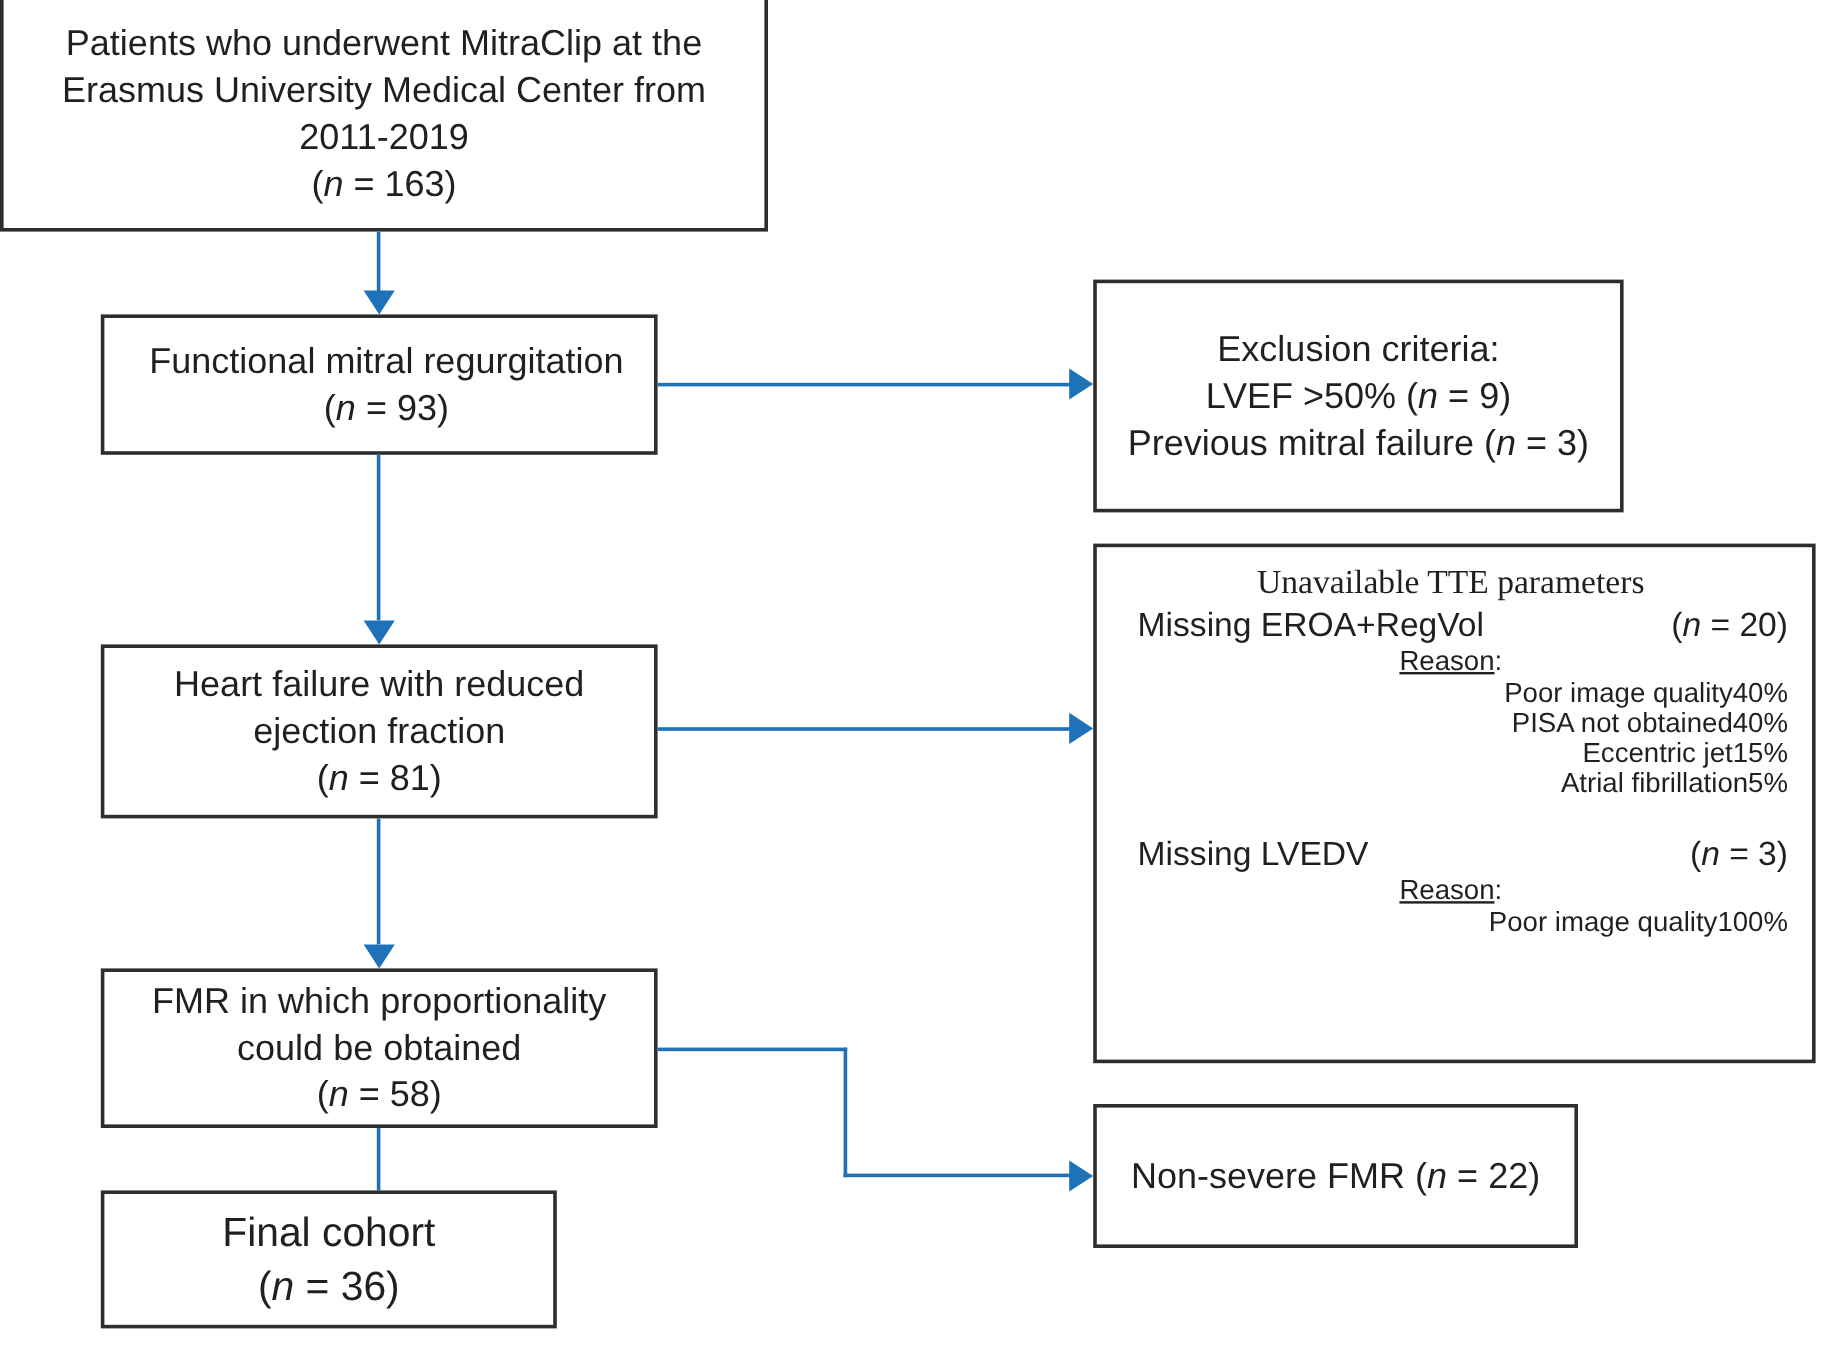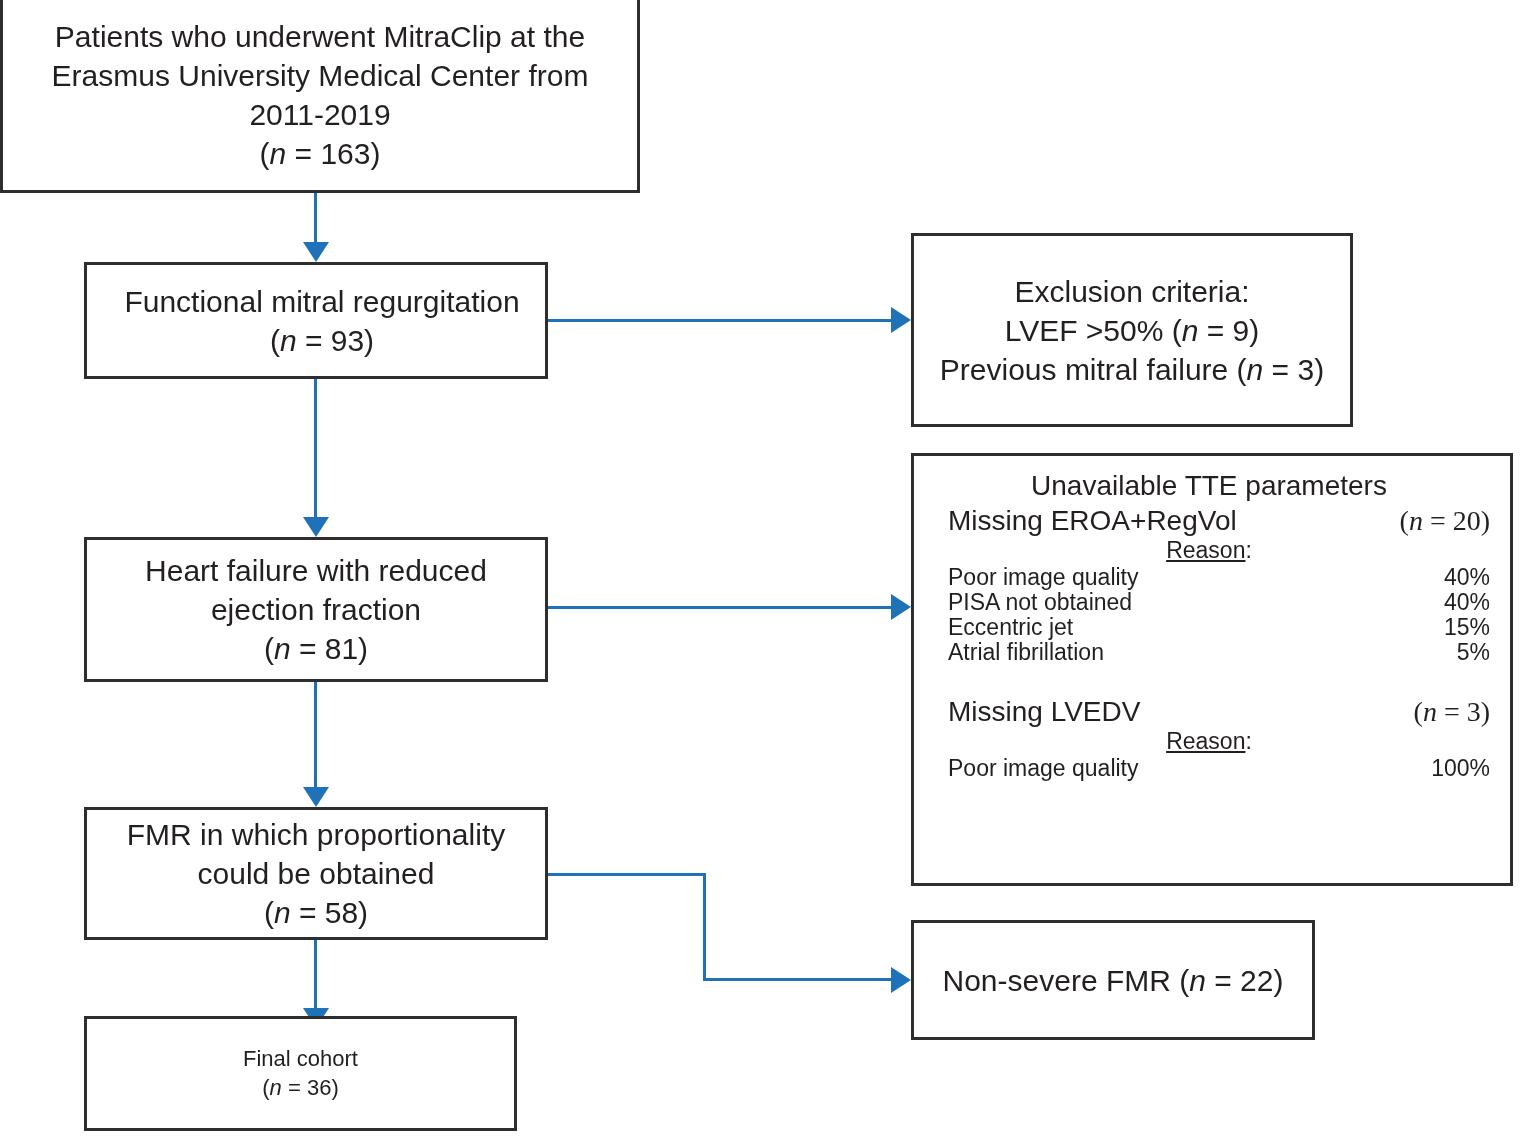--- a/index.html
+++ b/index.html
@@ -29,52 +29,53 @@
     line-height: 1.30;
   }
   .box .txt { width: 100%; padding: 0 10px; }
   .ital { font-style: italic; }
 
   
   #box-source   { left: 0px;   top: -3px;  width: 640px; height: 196px; font-size: 30px; }
   #box-fmr      { left: 84px;  top: 262px; width: 464px; height: 117px; font-size: 30px; padding-left: 12px; }
   #box-hfref    { left: 84px;  top: 537px; width: 464px; height: 145px; font-size: 30px; }
   #box-prop     { left: 84px;  top: 807px; width: 464px; height: 133px; font-size: 30px; }
-  #box-final    { left: 84px;  top: 1016px;width: 433px; height: 115px; font-size: 22px; }
+  #box-final    { left: 84px;  top: 992px;width: 380px; height: 115px; font-size: 34px; }
   #box-exclusion{ left: 911px; top: 233px; width: 442px; height: 194px; font-size: 30px; }
   #box-nonsevere{ left: 911px; top: 920px; width: 404px; height: 120px; font-size: 30px; }
 
   
   #box-tte {
     left: 911px; top: 453px; width: 602px; height: 433px;
     display: block;
     padding: 10px 20px 0 14px;
     font-size: 26px;
     line-height: 1.0;
   }
   #box-tte .tte-title {
     text-align: center;
     font-size: 28px;
     padding: 6px 0 6px 0;
+    font-family: Liberation Serif, serif;
   }
   .tte-row {
     display: flex;
     justify-content: space-between;
     align-items: baseline;
     padding: 1px 0;
     margin-left: 20px;
   }
   .tte-head { font-size: 28px; padding-bottom: 2px; }
-  .tte-head .val { font-size: 28px; font-family: Liberation Serif, serif; }
+  .tte-head .val { font-size: 28px; }
   .tte-reason {
     font-size: 23px;
     padding: 2px 0 3px 0;
   }
   .tte-reason u { text-decoration: underline; }
-  .tte-item { font-size: 23px; }
+  .tte-item { font-size: 23px; justify-content: flex-end; }
   .tte-item .val { font-size: 23px; }
   .tte-gap { height: 32px; }
 
   
   .vline, .hline {
     position: absolute;
     background: #1f72b8;
   }
   .vline { width: 3px; }
   .hline { height: 3px; }

